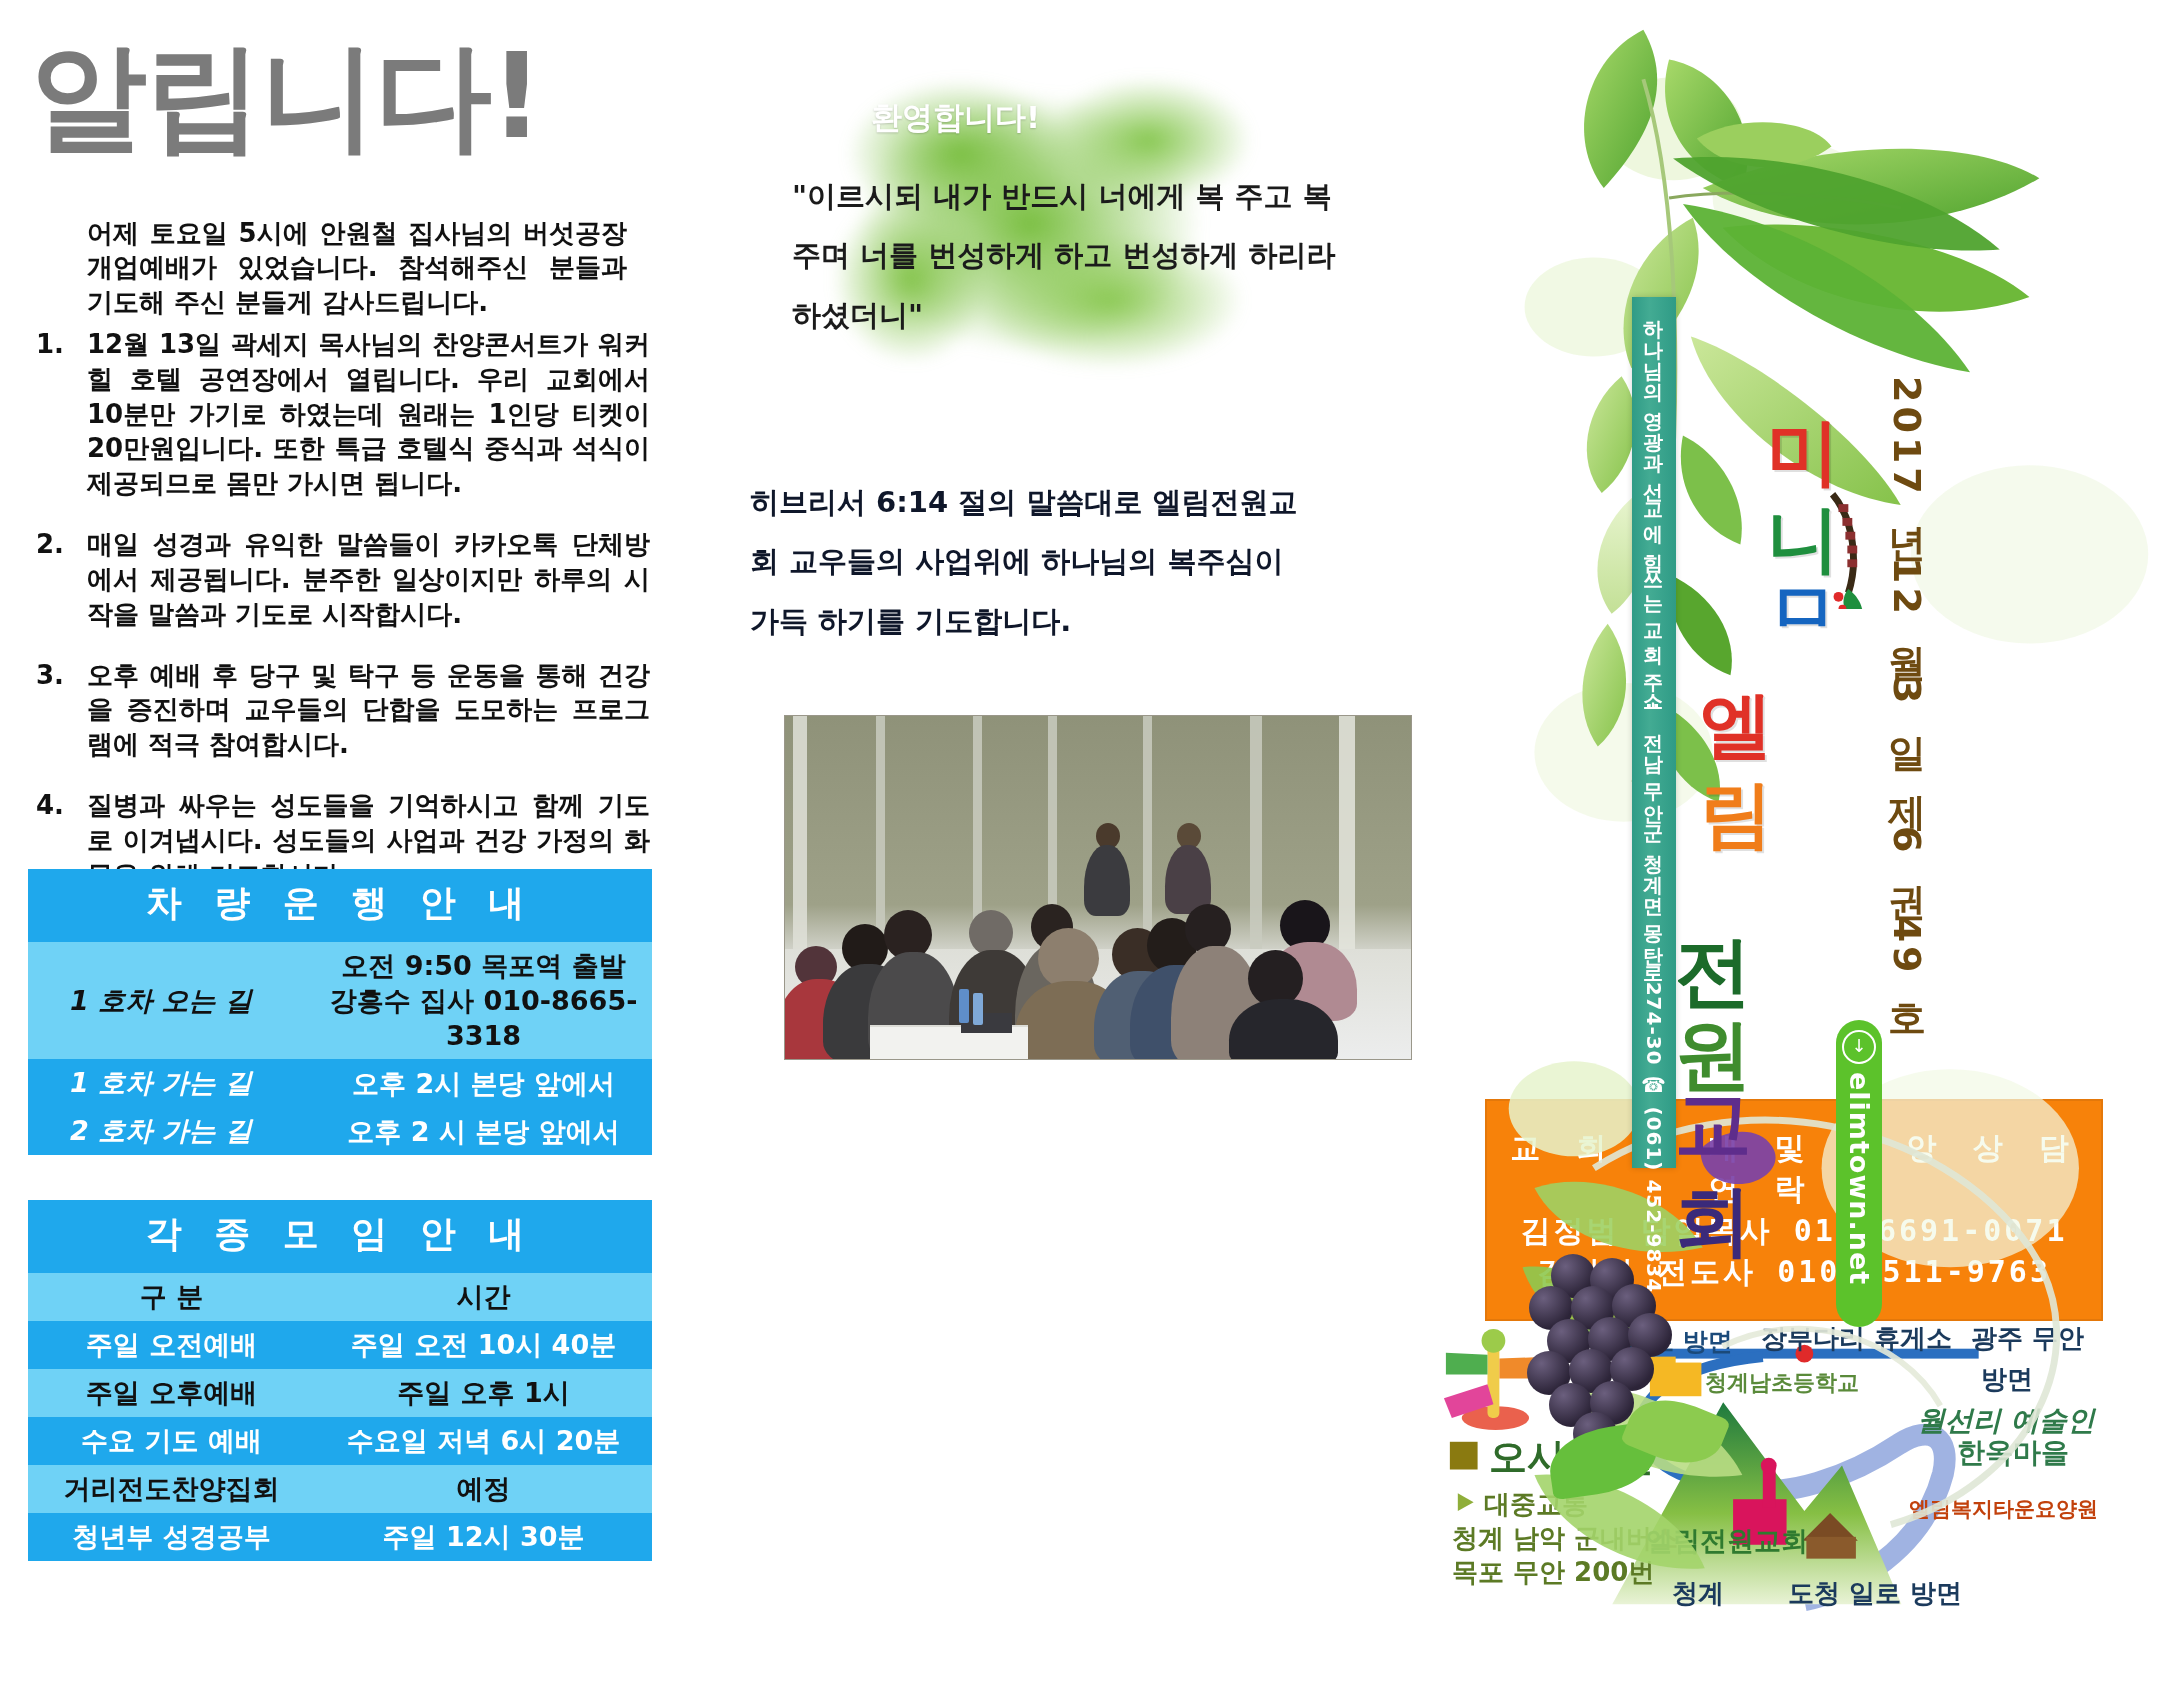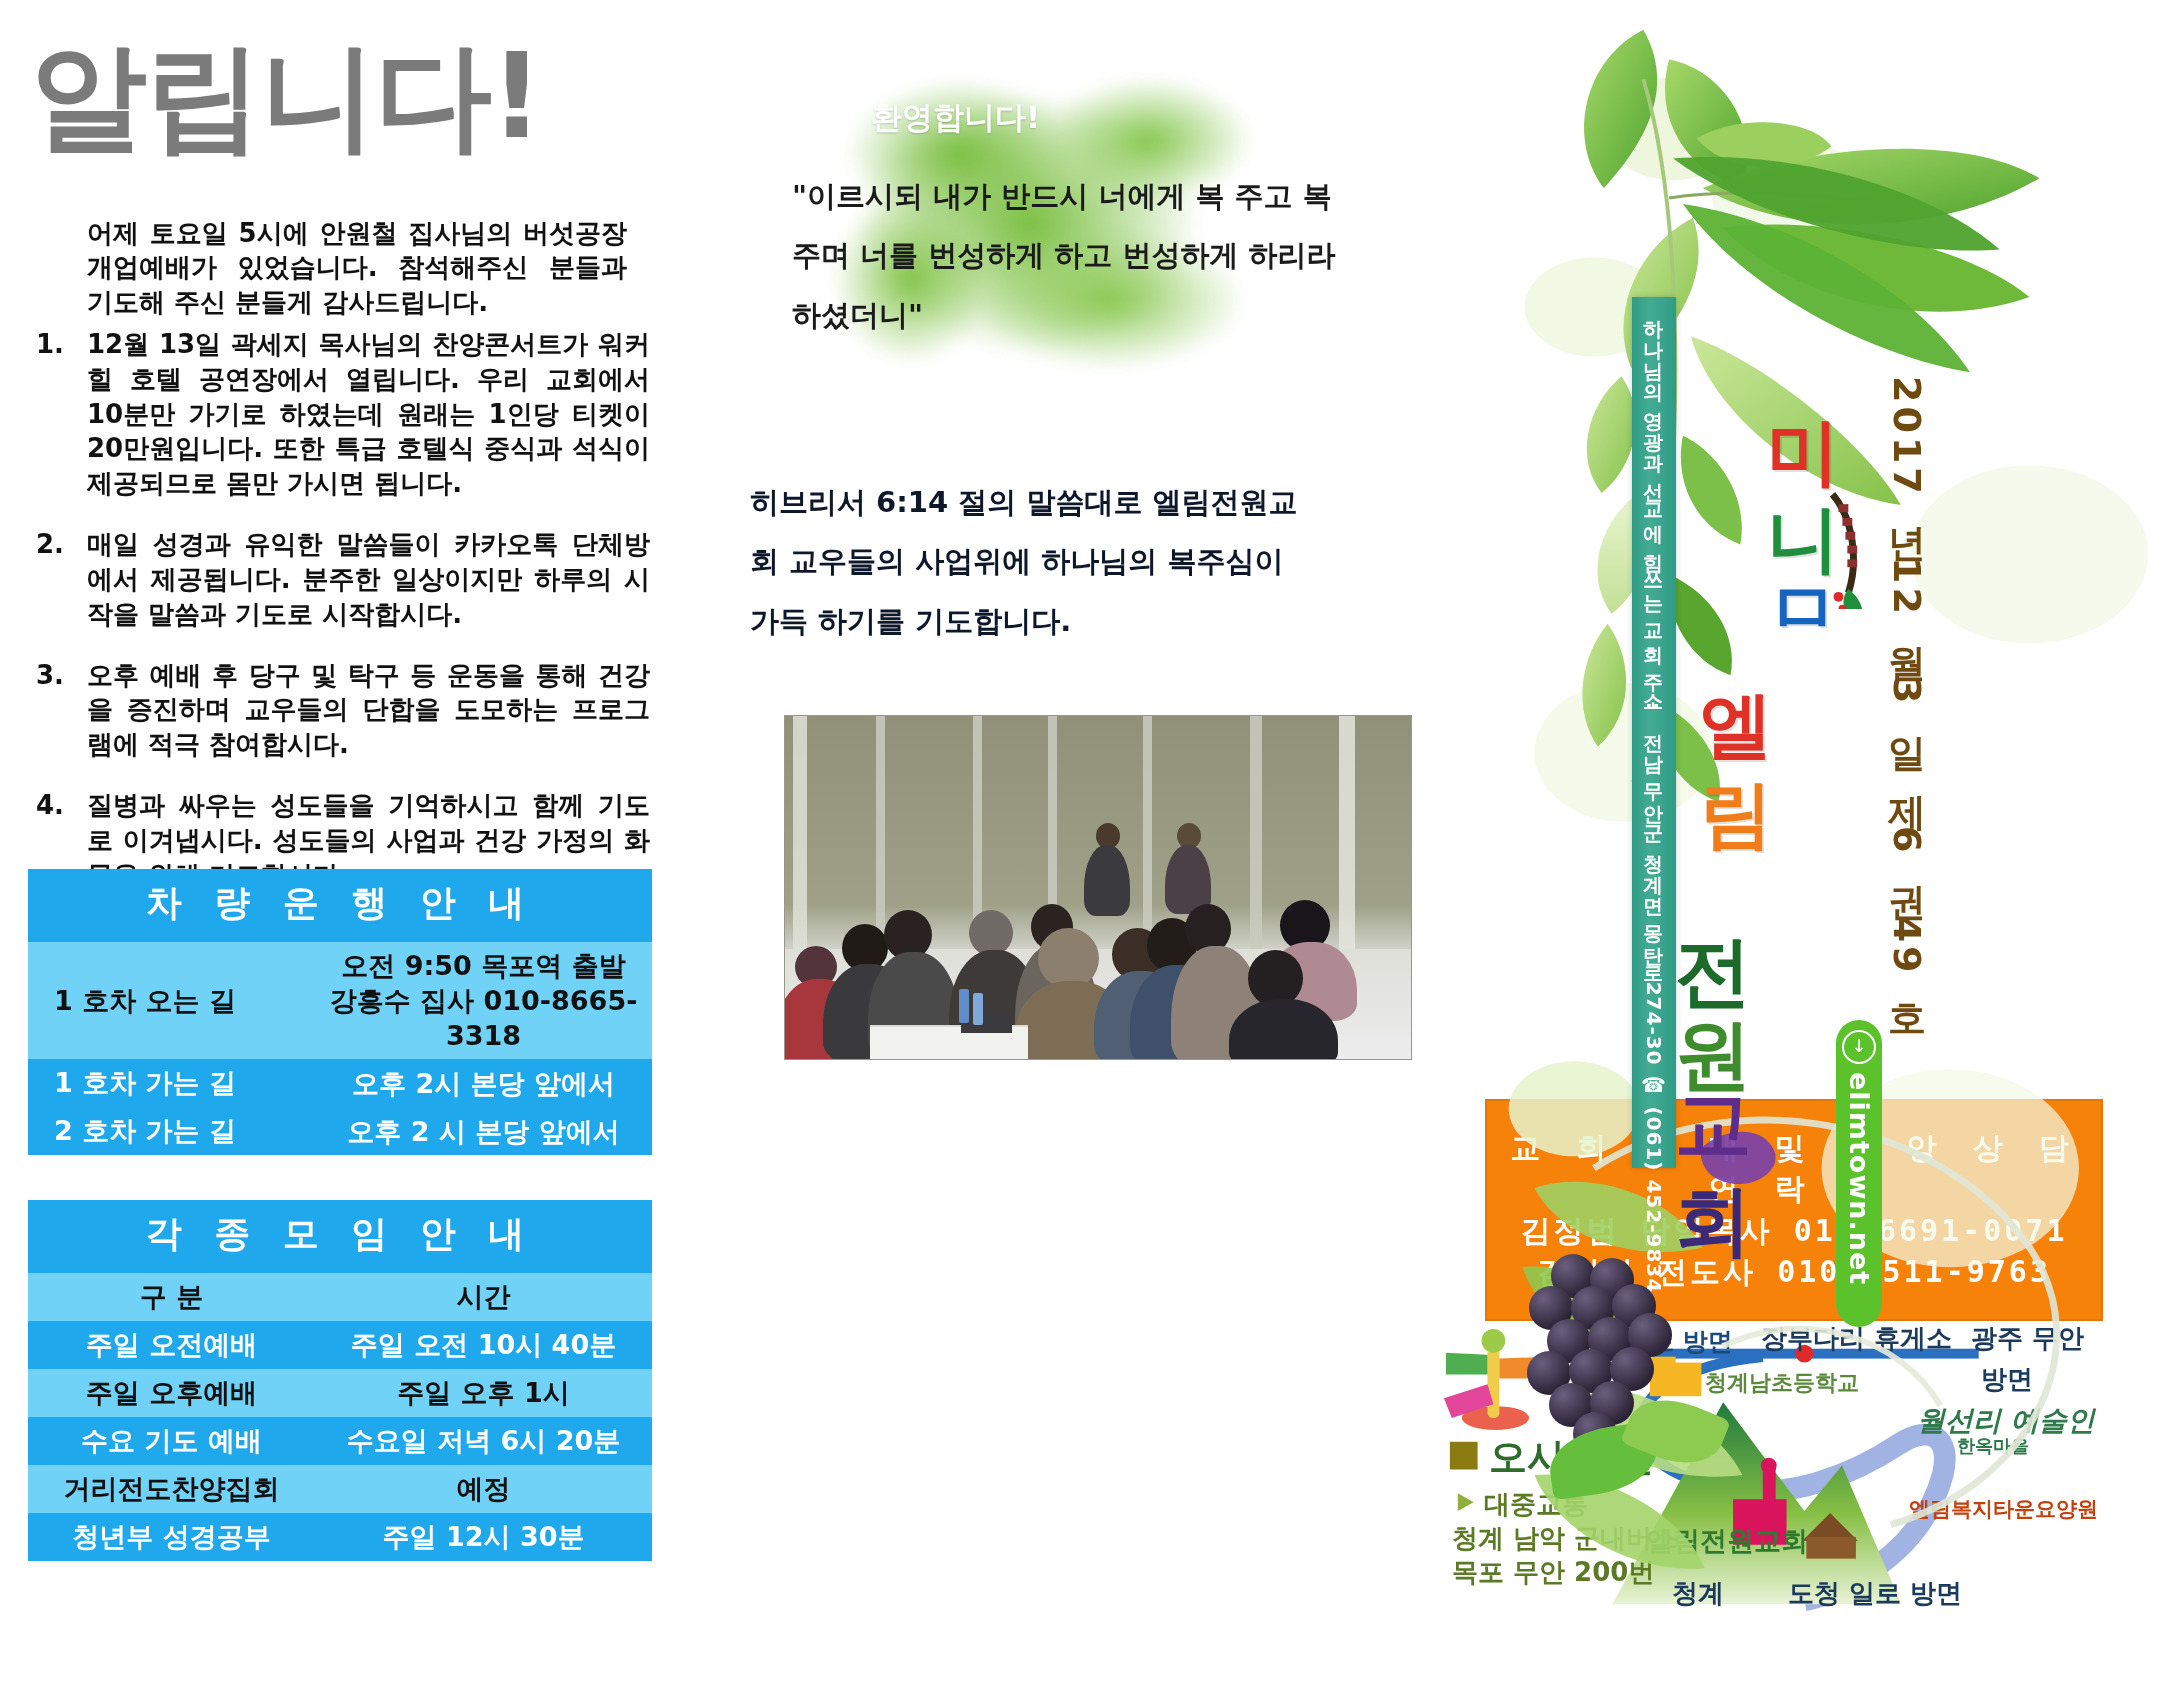--- a/index.html
+++ b/index.html
@@ -34,21 +34,21 @@
   .tbl-title{
     background:#1fa8ec;color:#ffffff;text-align:center;
     font-size:36px;font-weight:600;letter-spacing:10px;padding:10px 0 14px;
   }
   .tbl table{width:100%;border-collapse:collapse;}
   .tbl td{padding:6px 10px;font-size:27px;font-weight:600;}
   .row-light{background:#6fd2f6;color:#111;}
   .row-dark{background:#1fa8ec;color:#ffffff;}
   .cell-l{width:46%;text-align:center;}
   .cell-r{width:54%;text-align:center;line-height:1.3;}
-  .cell-l.leftish{text-align:left;padding-left:26px;}
+  .cell-l.leftish{text-align:left;padding-left:42px;font-style:italic;}
 
   
   .col-mid{position:absolute;left:693px;top:0;width:792px;height:1501px;}
   .blob-wrap{position:absolute;left:59px;top:20px;width:614px;height:426px;}
   .blob{
     position:absolute;left:50px;top:30px;width:495px;height:347px;
     background:
       radial-gradient(closest-side at 32% 30%, rgba(120,190,62,.98), rgba(120,190,62,0) 72%),
       radial-gradient(closest-side at 70% 26%, rgba(128,196,70,.95), rgba(128,196,70,0) 70%),
       radial-gradient(closest-side at 22% 66%, rgba(126,193,66,.95), rgba(126,193,66,0) 72%),
@@ -357,21 +357,21 @@
       <div class="map-txt" style="left:48px;top:180px;font-size:26px;color:#5c7a25;">대중교통</div>
       <div class="map-txt" style="left:16px;top:214px;font-size:26px;color:#5c7a25;">청계 남악 군내버스</div>
       <div class="map-txt" style="left:16px;top:248px;font-size:26px;color:#5c7a25;">목포 무안 200번</div>
 
       <div class="map-txt" style="left:188px;top:18px;font-size:25px;color:#1b4a7a;">목포 방면</div>
       <div class="map-txt" style="left:325px;top:14px;font-size:26px;color:#1b3a5c;">장부다리 휴게소</div>
       <div class="map-txt" style="left:535px;top:14px;font-size:26px;color:#1b3a5c;">광주 무안</div>
       <div class="map-txt" style="left:545px;top:55px;font-size:26px;color:#1b3a5c;">방면</div>
       <div class="map-txt" style="left:269px;top:61px;font-size:22px;color:#5a8a3a;">청계남초등학교</div>
       <div class="map-txt" style="left:481px;top:95px;font-size:28px;color:#2f7a4a;font-style:italic;">월선리 예술인</div>
-      <div class="map-txt" style="left:505px;top:127px;font-size:18px;color:#2f7a4a;margin-left:16px;">한옥마을</div>
+      <div class="map-txt" style="left:505px;top:127px;font-size:28px;color:#2f7a4a;margin-left:16px;">한옥마을</div>
       <div class="map-txt" style="left:210px;top:216px;font-size:27px;color:#2f7a2f;">엘림전원교회</div>
       <div class="map-txt" style="left:473px;top:188px;font-size:21px;color:#c2410c;">엘림복지타운요양원</div>
       <div class="map-txt" style="left:236px;top:269px;font-size:26px;color:#1b3a5c;">청계</div>
       <div class="map-txt" style="left:352px;top:269px;font-size:26px;color:#1b3a5c;">도청 일로 방면</div>
     </div>
   </div>
 
   <div class="col-right">
     <svg class="leafbg" width="703" height="1683" viewBox="0 0 710 1700">
       <defs>

